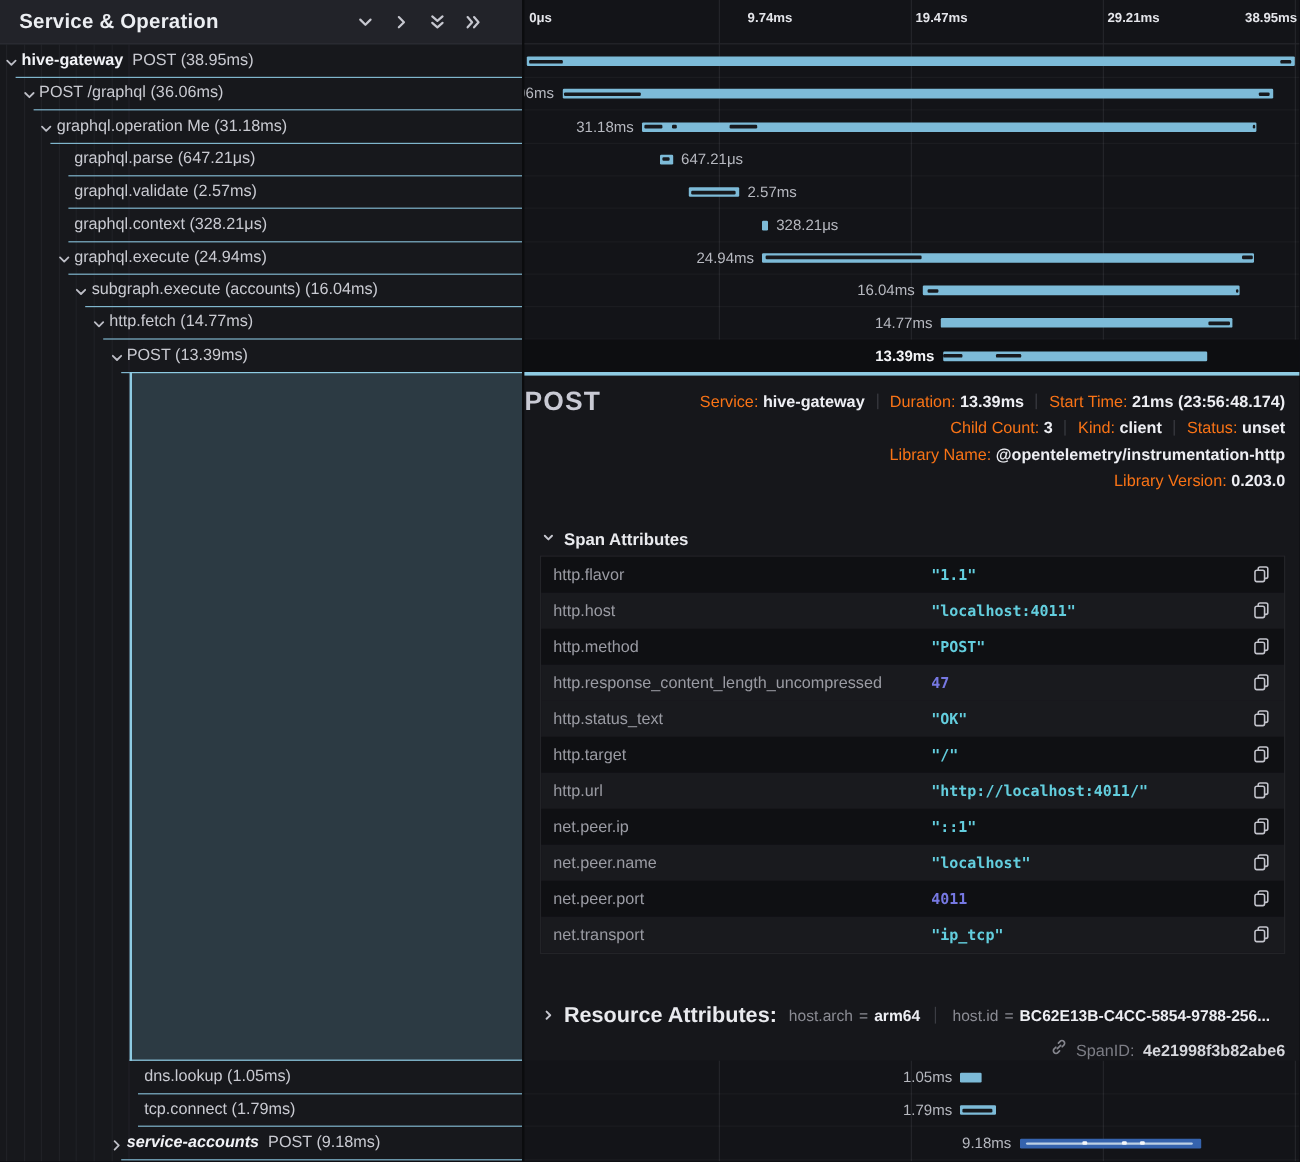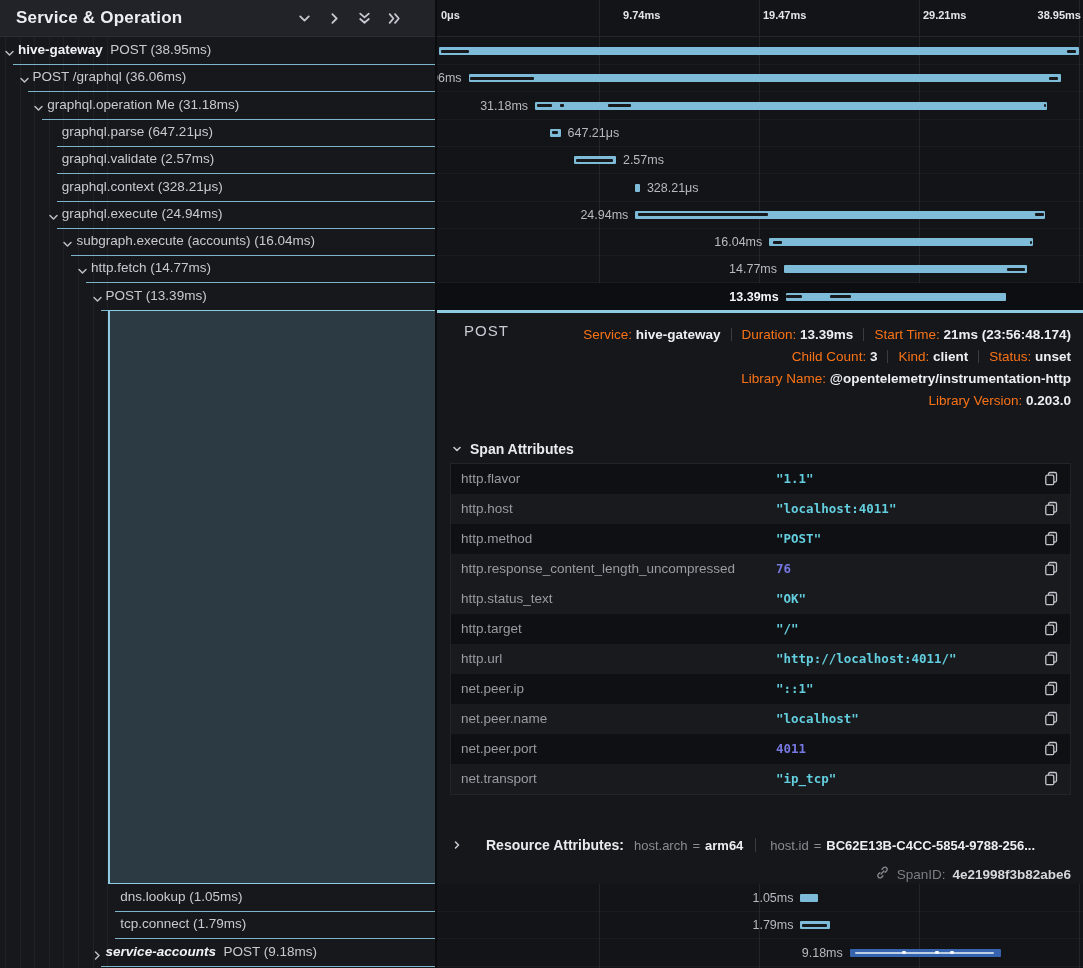--- a/index.html
+++ b/index.html
@@ -41,39 +41,39 @@
   .bar-row.sel { background:#0d0e11; }
   .bar { position:absolute; top:10px; height:8px; border-radius:1px; cursor:pointer; }
   .mark { position:absolute; border-radius:1px; }
   .bar-lbl { position:absolute; top:7px; font-size:12.5px; color:#b7b9c0; white-space:nowrap; }
   .bar-row.sel .bar-lbl { font-weight:700; color:#f4f5f8; }
   
   .detail-panel {
     position:absolute; left:0; top:310px; width:648px; height:574px;
     background:#16171b; border-top:3px solid #8ecbe3; z-index:5;
   }
-  .d-title { position:absolute; left:27px; top:9px; font-size:15px; font-weight:400; letter-spacing:1px; color:#c9cad4; }
+  .d-title { position:absolute; left:0; top:9px; font-size:22px; font-weight:700; letter-spacing:1px; color:#c9cad4; }
   .stats { position:absolute; right:14px; top:11px; text-align:right; }
   .stat-line { height:22px; line-height:22px; white-space:nowrap; font-size:13.5px; }
   .stat-lab { color:#f97316; }
   .stat-val { color:#edeef3; font-weight:700; }
   .stat-sep { display:inline-block; width:1px; height:13px; background:#3b3c43; margin:0 10px; vertical-align:-2px; }
   .sect-head { position:absolute; left:15px; top:127px; display:flex; align-items:center; gap:8px; cursor:pointer; }
   .sect-head .t { font-size:14px; font-weight:700; color:#e9eaee; }
   .attr-table { position:absolute; left:13px; top:150px; width:621px; border:1px solid #232428; }
   .attr-row { position:relative; height:30px; }
   .attr-row.odd { background:#0f1013; }
   .attr-row.even { background:#191a1e; }
   .attr-key { position:absolute; left:10px; top:7px; font-size:13.5px; color:#9a9ba3; white-space:nowrap; }
   .attr-val { position:absolute; left:325px; top:7px; font-family:"DejaVu Sans Mono", monospace; font-size:12.5px; font-weight:700; white-space:nowrap; }
   .attr-val.string { color:#63cede; }
   .attr-val.number { color:#7678e2; }
   .copy-btn { position:absolute; right:10px; top:7px; width:16px; height:16px; cursor:pointer; }
   .res-line { position:absolute; left:15px; top:523px; display:flex; align-items:center; white-space:nowrap; }
-  .res-title { font-size:14px; font-weight:700; color:#e9eaee; margin-left:24px; }
+  .res-title { font-size:18px; font-weight:700; color:#e9eaee; margin-left:8px; }
   .res-kv { font-size:13px; margin-left:10px; }
   .res-k { color:#8a8b93; } .res-eq { color:#8a8b93; margin:0 5px; } .res-v { color:#edeef3; font-weight:700; }
   .res-sep { display:inline-block; width:1px; height:14px; background:#3b3c43; margin:0 4px 0 12px; vertical-align:-2px; }
   .spanid-line { position:absolute; right:14px; top:552px; display:flex; align-items:center; gap:7px; white-space:nowrap; }
   .spanid-lab { font-size:13.5px; color:#7c7d85; }
   .spanid-val { font-size:13.5px; font-weight:700; color:#d6d7dc; }
 </style>
 </head>
 <body>
 
@@ -209,21 +209,21 @@
           <div class="attr-row odd">
             <span class="attr-key">http.method</span>
             <span class="attr-val string">"POST"</span>
             <span class="copy-btn"><svg width="15" height="15" viewBox="0 0 15 15" fill="none" stroke="#c3c4cc" stroke-width="1.3" stroke-linejoin="round">
                 <rect x="4.5" y="1.5" width="8" height="9.5" rx="1.5"></rect>
                 <rect x="1.8" y="4.2" width="8" height="9.5" rx="1.5" fill="#141519"></rect>
               </svg></span>
           </div>
           <div class="attr-row even">
             <span class="attr-key">http.response_content_length_uncompressed</span>
-            <span class="attr-val number">76</span>
+            <span class="attr-val number">47</span>
             <span class="copy-btn"><svg width="15" height="15" viewBox="0 0 15 15" fill="none" stroke="#c3c4cc" stroke-width="1.3" stroke-linejoin="round">
                 <rect x="4.5" y="1.5" width="8" height="9.5" rx="1.5"></rect>
                 <rect x="1.8" y="4.2" width="8" height="9.5" rx="1.5" fill="#141519"></rect>
               </svg></span>
           </div>
           <div class="attr-row even">
             <span class="attr-key">http.status_text</span>
             <span class="attr-val string">"OK"</span>
             <span class="copy-btn"><svg width="15" height="15" viewBox="0 0 15 15" fill="none" stroke="#c3c4cc" stroke-width="1.3" stroke-linejoin="round">
                 <rect x="4.5" y="1.5" width="8" height="9.5" rx="1.5"></rect>

